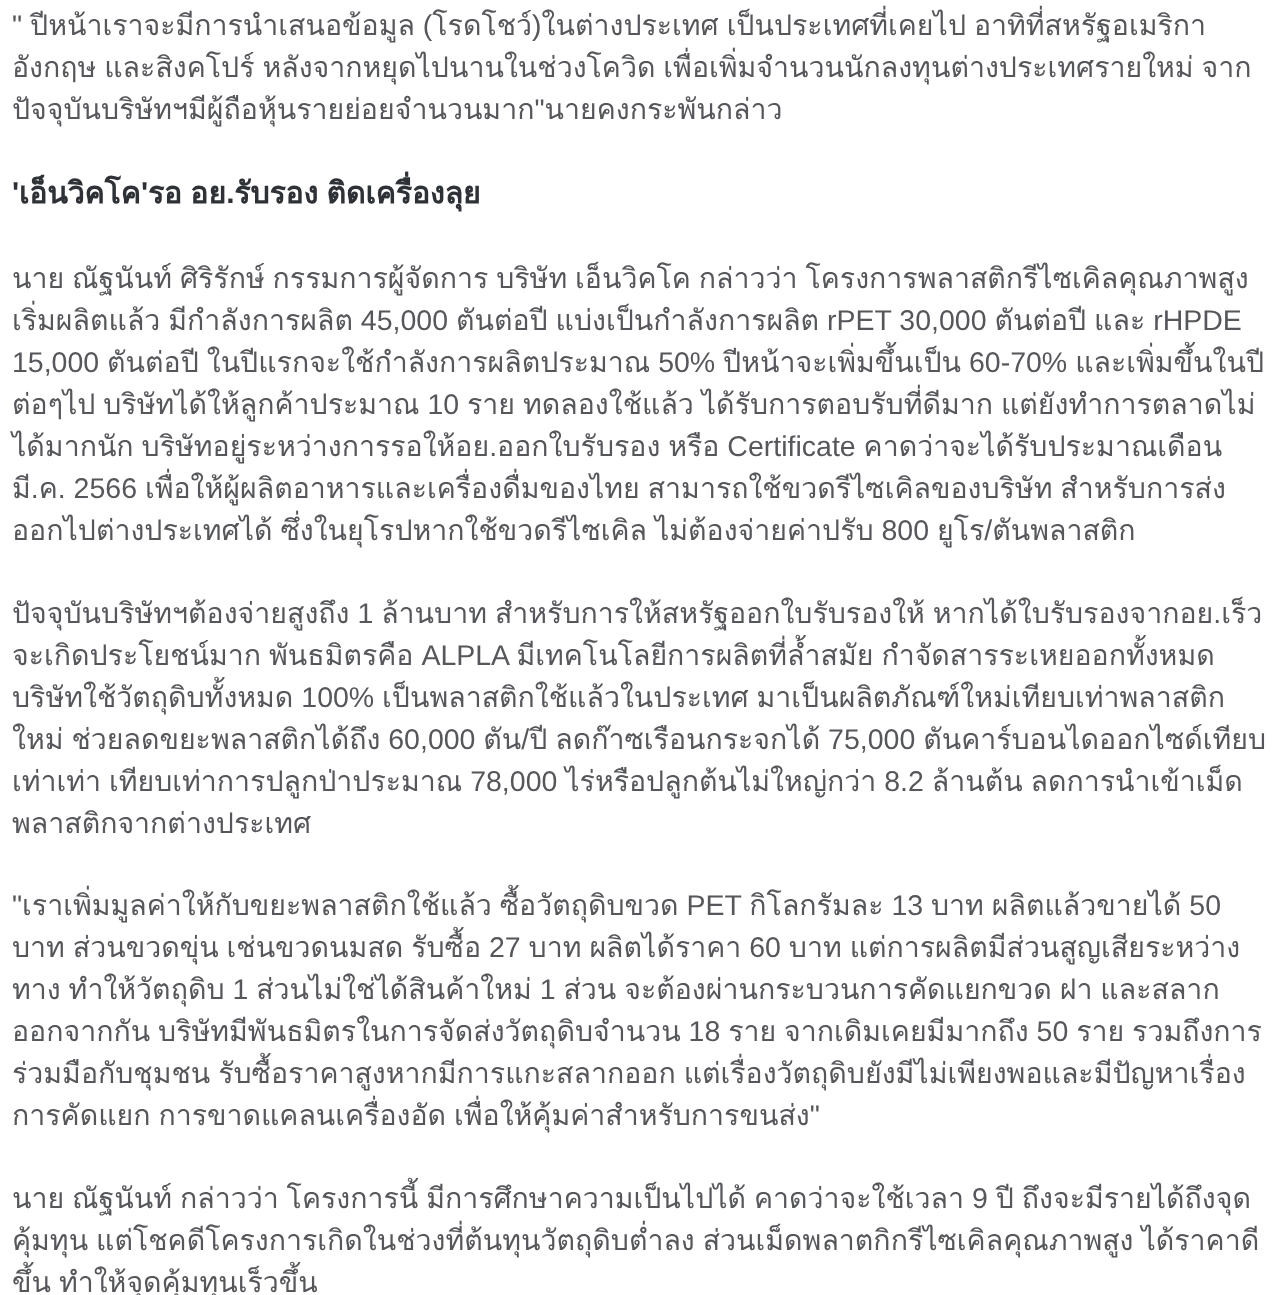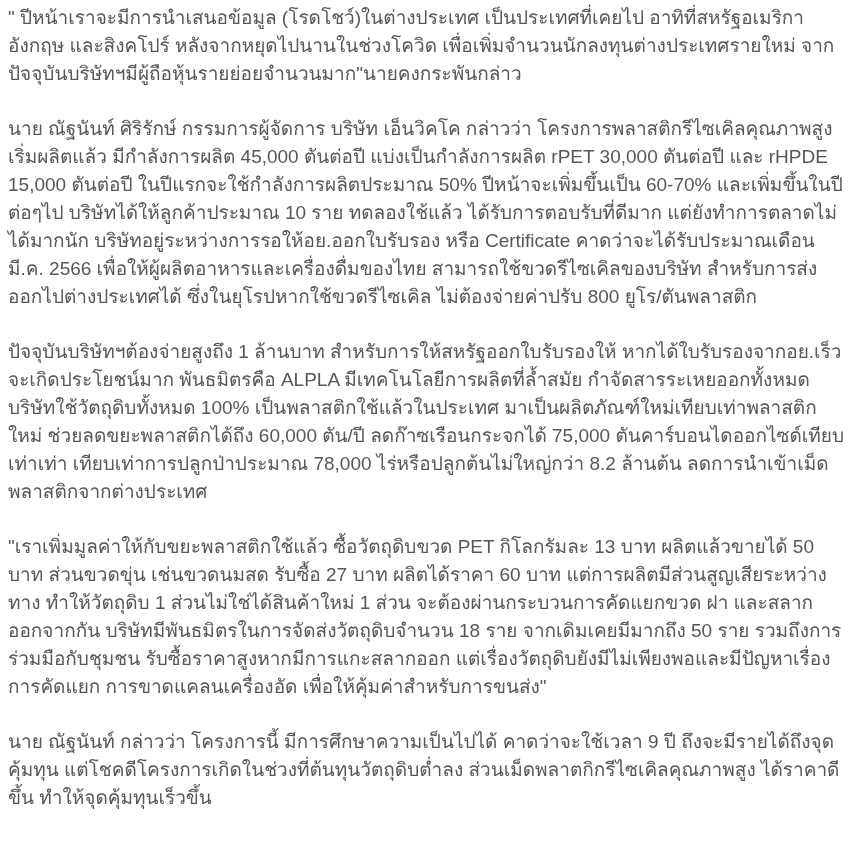--- a/index.html
+++ b/index.html
@@ -33,20 +33,21 @@
     font-weight: bold;
     color: #2e3237;
   }
 </style>
 </head>
 <body>
 
 <article class="article">
   <p class="body-paragraph">" ปีหน้าเราจะมีการนำเสนอข้อมูล (โรดโชว์)ในต่างประเทศ เป็นประเทศที่เคยไป อาทิที่สหรัฐอเมริกา อังกฤษ และสิงคโปร์ หลังจากหยุดไปนานในช่วงโควิด เพื่อเพิ่มจำนวนนักลงทุนต่างประเทศรายใหม่ จากปัจจุบันบริษัทฯมีผู้ถือหุ้นรายย่อยจำนวนมาก"นายคงกระพันกล่าว</p>
 
+  <h2 class="section-heading">'เอ็นวิคโค'รอ อย.รับรอง ติดเครื่องลุย</h2>
 
   <p class="body-paragraph">นาย ณัฐนันท์ ศิริรักษ์ กรรมการผู้จัดการ บริษัท เอ็นวิคโค กล่าวว่า โครงการพลาสติกรีไซเคิลคุณภาพสูงเริ่มผลิตแล้ว มีกำลังการผลิต 45,000 ตันต่อปี แบ่งเป็นกำลังการผลิต rPET 30,000 ตันต่อปี และ rHPDE 15,000 ตันต่อปี  ในปีแรกจะใช้กำลังการผลิตประมาณ 50% ปีหน้าจะเพิ่มขึ้นเป็น 60-70% และเพิ่มขึ้นในปีต่อๆไป บริษัทได้ให้ลูกค้าประมาณ 10 ราย ทดลองใช้แล้ว ได้รับการตอบรับที่ดีมาก  แต่ยังทำการตลาดไม่ได้มากนัก บริษัทอยู่ระหว่างการรอให้อย.ออกใบรับรอง หรือ Certificate คาดว่าจะได้รับประมาณเดือนมี.ค. 2566 เพื่อให้ผู้ผลิตอาหารและเครื่องดื่มของไทย สามารถใช้ขวดรีไซเคิลของบริษัท สำหรับการส่งออกไปต่างประเทศได้ ซึ่งในยุโรปหากใช้ขวดรีไซเคิล ไม่ต้องจ่ายค่าปรับ 800 ยูโร/ตันพลาสติก</p>
 
   <p class="body-paragraph">ปัจจุบันบริษัทฯต้องจ่ายสูงถึง 1 ล้านบาท สำหรับการให้สหรัฐออกใบรับรองให้ หากได้ใบรับรองจากอย.เร็ว จะเกิดประโยชน์มาก พันธมิตรคือ ALPLA มีเทคโนโลยีการผลิตที่ล้ำสมัย กำจัดสารระเหยออกทั้งหมด บริษัทใช้วัตถุดิบทั้งหมด 100% เป็นพลาสติกใช้แล้วในประเทศ มาเป็นผลิตภัณฑ์ใหม่เทียบเท่าพลาสติกใหม่  ช่วยลดขยะพลาสติกได้ถึง 60,000 ตัน/ปี ลดก๊าซเรือนกระจกได้ 75,000 ตันคาร์บอนไดออกไซด์เทียบเท่าเท่า เทียบเท่าการปลูกป่าประมาณ 78,000 ไร่หรือปลูกต้นไม่ใหญ่กว่า 8.2 ล้านต้น ลดการนำเข้าเม็ดพลาสติกจากต่างประเทศ</p>
 
   <p class="body-paragraph">"เราเพิ่มมูลค่าให้กับขยะพลาสติกใช้แล้ว ซื้อวัตถุดิบขวด PET กิโลกรัมละ 13 บาท ผลิตแล้วขายได้ 50 บาท ส่วนขวดขุ่น เช่นขวดนมสด รับซื้อ 27 บาท ผลิตได้ราคา 60 บาท แต่การผลิตมีส่วนสูญเสียระหว่างทาง  ทำให้วัตถุดิบ 1 ส่วนไม่ใช่ได้สินค้าใหม่ 1 ส่วน  จะต้องผ่านกระบวนการคัดแยกขวด ฝา และสลากออกจากกัน บริษัทมีพันธมิตรในการจัดส่งวัตถุดิบจำนวน 18 ราย จากเดิมเคยมีมากถึง 50 ราย รวมถึงการร่วมมือกับชุมชน รับซื้อราคาสูงหากมีการแกะสลากออก แต่เรื่องวัตถุดิบยังมีไม่เพียงพอและมีปัญหาเรื่องการคัดแยก การขาดแคลนเครื่องอัด เพื่อให้คุ้มค่าสำหรับการขนส่ง"</p>
 
   <p class="body-paragraph">นาย ณัฐนันท์ กล่าวว่า โครงการนี้  มีการศึกษาความเป็นไปได้ คาดว่าจะใช้เวลา 9 ปี ถึงจะมีรายได้ถึงจุดคุ้มทุน แต่โชคดีโครงการเกิดในช่วงที่ต้นทุนวัตถุดิบต่ำลง ส่วนเม็ดพลาตกิกรีไซเคิลคุณภาพสูง ได้ราคาดีขึ้น ทำให้จุดคุ้มทุนเร็วขึ้น</p>
 
 </article>

